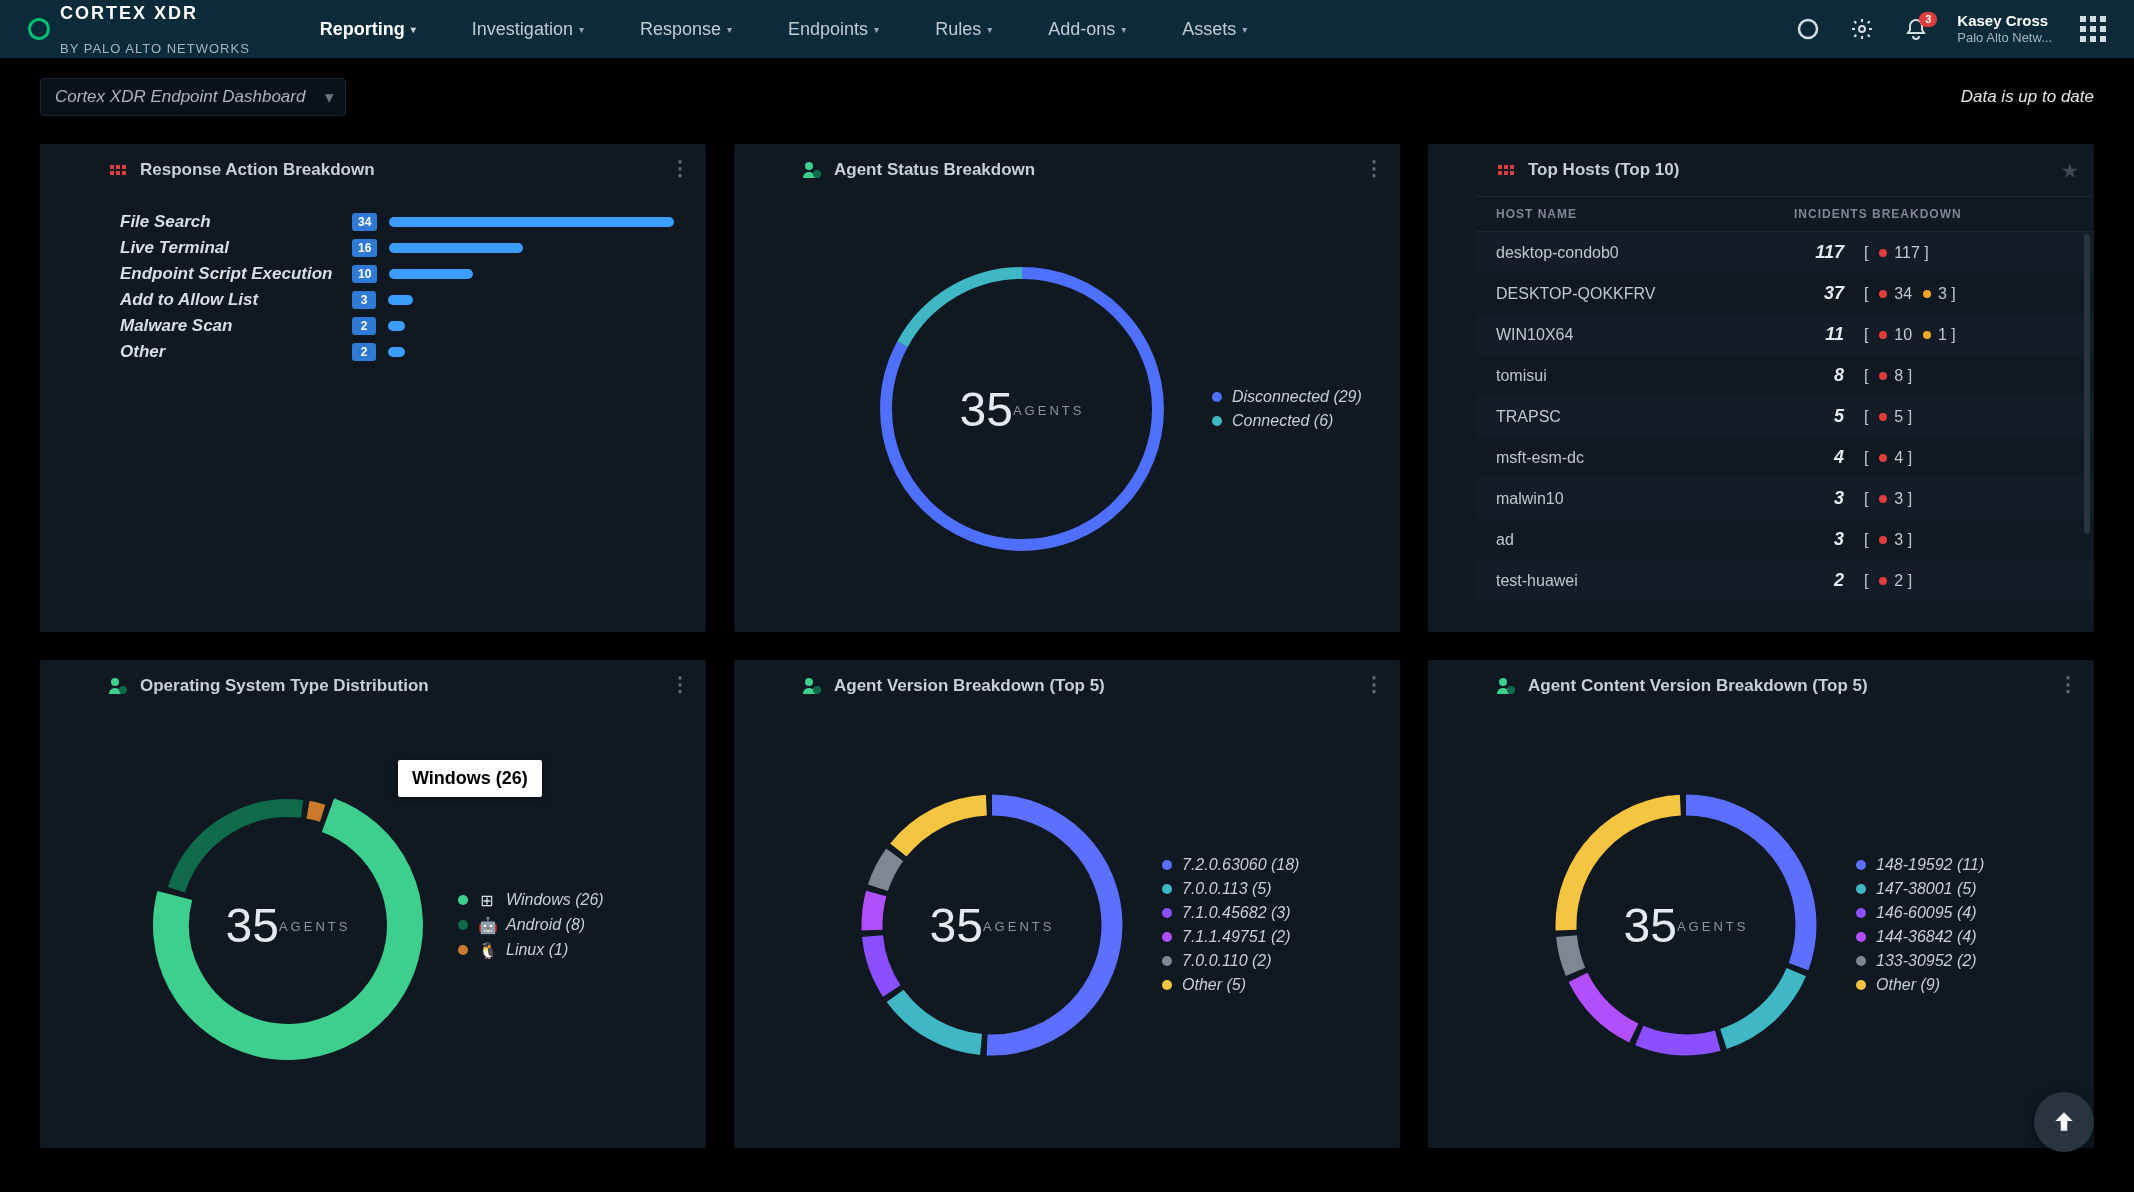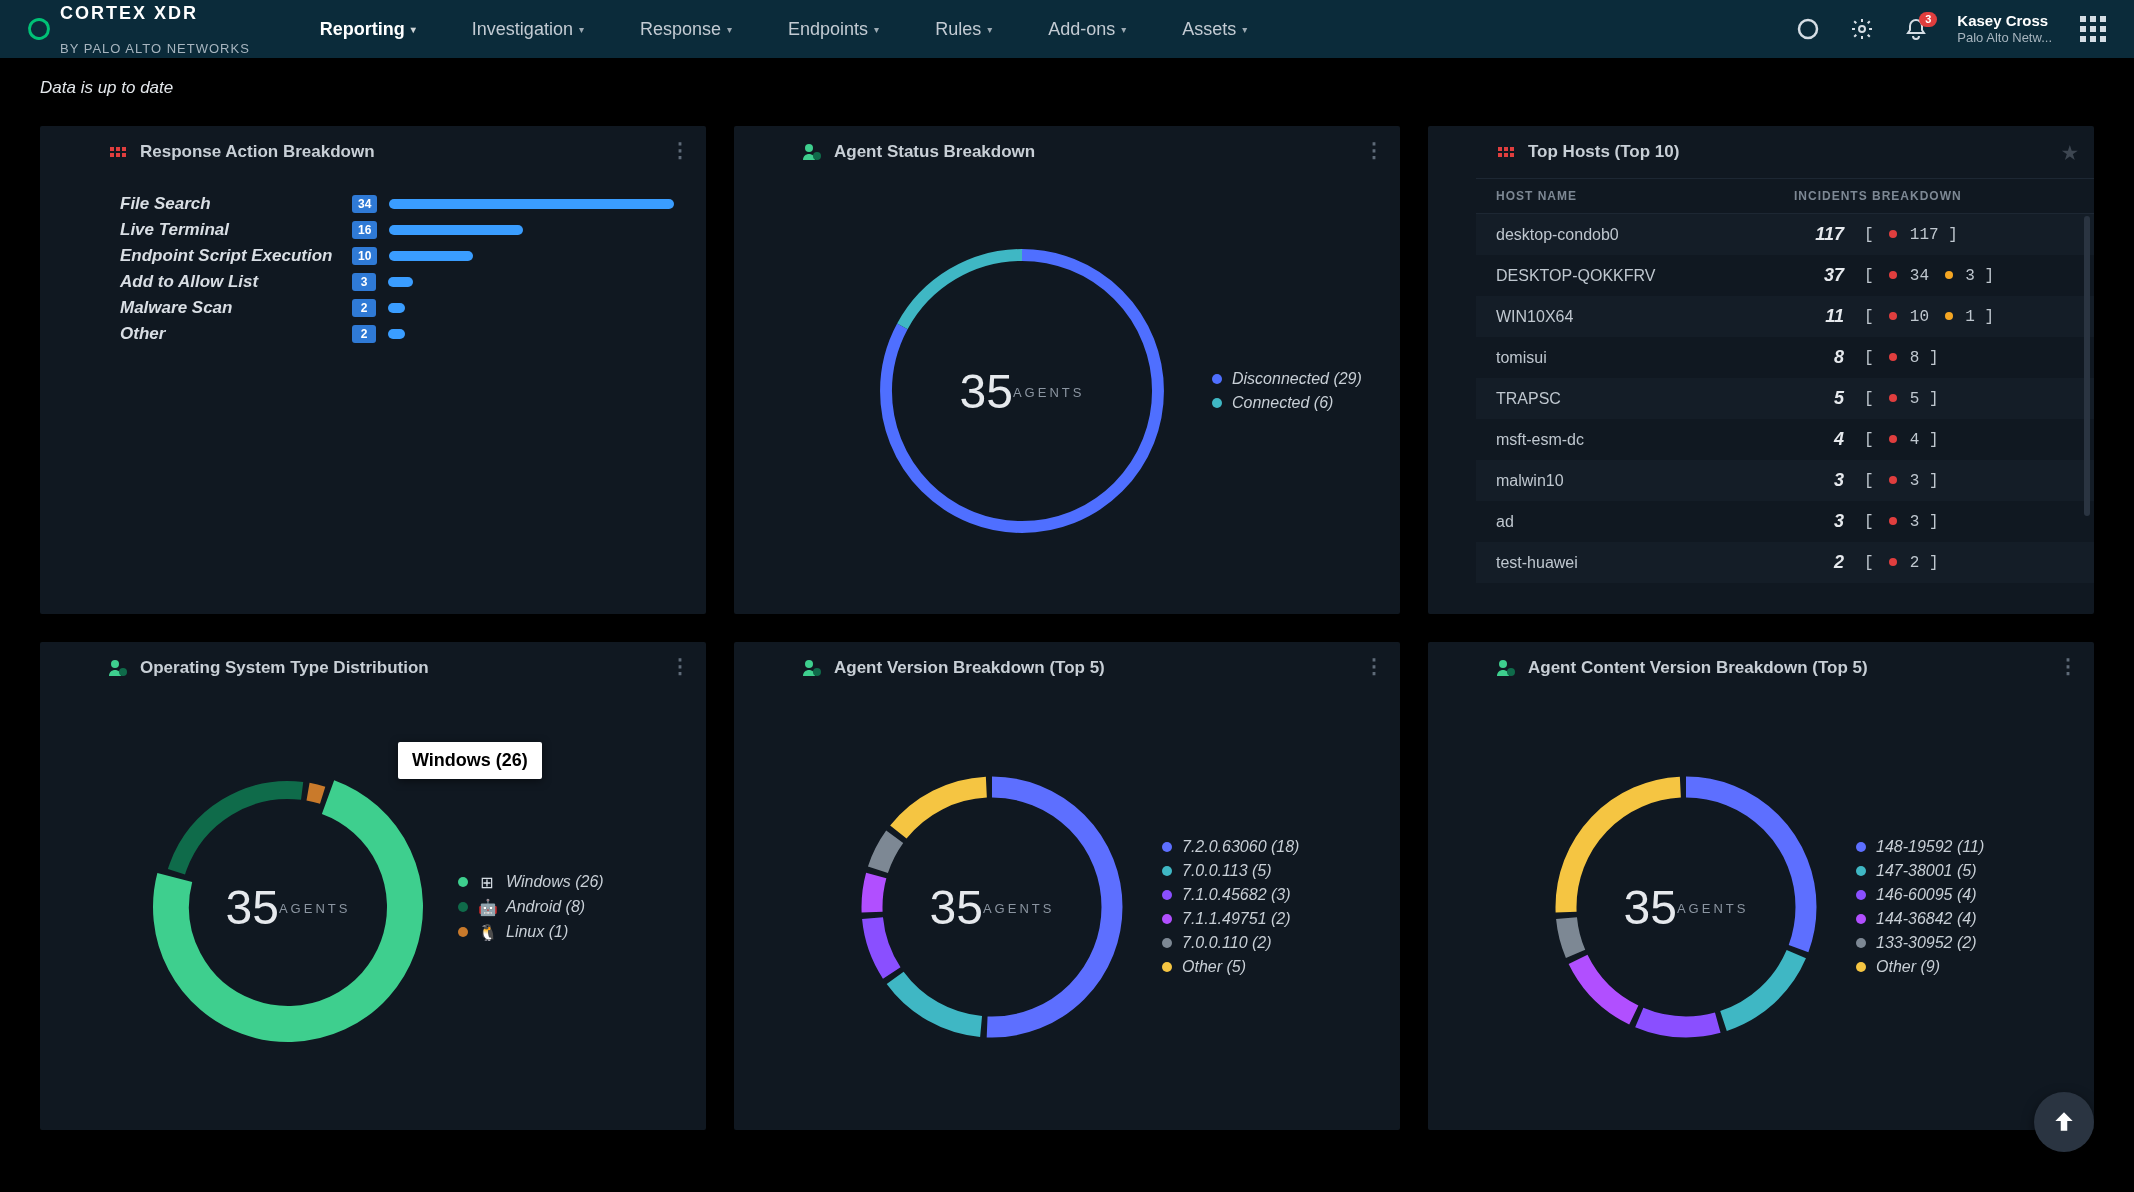--- a/index.html
+++ b/index.html
@@ -66,21 +66,21 @@
   .legend-icon{width:18px;text-align:center;color:#d5dde4;font-style:normal;}
   
   .hosts-head{display:flex;padding:10px 20px;font-size:12px;letter-spacing:1px;color:#7d8894;font-weight:700;border-top:1px solid var(--border);border-bottom:1px solid var(--border);}
   .hosts-head .col-name{flex:1;}
   .hosts-head .col-inc{width:280px;}
   .hosts-body{overflow:auto;}
   .host-row{display:flex;align-items:center;padding:10px 20px;font-size:16px;color:#bfc7cf;}
   .host-row:nth-child(odd){background:#141d27;}
   .host-row .col-name{flex:1;}
   .host-row .col-count{width:70px;text-align:right;font-style:italic;font-weight:700;color:#e6e9ed;font-size:18px;padding-right:20px;}
-  .host-row .col-break{width:210px;font-family:Liberation Mono, monospace;color:#bfc7cf;}
+  .host-row .col-break{width:210px;font-family:Liberation Sans, sans-serif;color:#bfc7cf;}
   .bdot{display:inline-block;width:8px;height:8px;border-radius:50%;margin:0 3px 1px 6px;vertical-align:middle;}
   .bdot.red{background:#e03e3e;}
   .bdot.orange{background:#f5a623;}
   .star-icon{position:absolute;right:16px;top:16px;color:#3d4651;font-size:18px;}
   
   .tooltip{position:absolute;background:#fff;color:#000;font-weight:700;font-size:18px;padding:8px 14px;border-radius:2px;left:310px;top:48px;box-shadow:0 2px 8px rgba(0,0,0,.5);white-space:nowrap;}
   
   .fab{position:absolute;right:40px;bottom:40px;width:60px;height:60px;border-radius:50%;background:#2a3441;display:flex;align-items:center;justify-content:center;color:#fff;font-size:26px;box-shadow:0 4px 12px rgba(0,0,0,.5);cursor:pointer;}
   svg{display:block;}
   .scroll-ind{position:absolute;right:4px;top:90px;width:6px;height:300px;background:#2a3441;border-radius:3px;}
@@ -158,20 +158,21 @@
           <span></span>
           <span></span>
           <span></span>
           <span></span>
         </div>
     </div>
   </div>
 </div>
 
 <div class="subhead">
+  <div class="dash-select">Cortex XDR Endpoint Dashboard</div>
   <div class="status-text">Data is up to date</div>
 </div>
 
 <div class="board">
 
   <div class="panel">
     <div class="panel-head">
       <span class="head-icon">
         <span style="display:grid;grid-template-columns:repeat(3,4px);gap:2px;">
             <span style="width:4px;height:4px;background:#e03e3e"></span>

